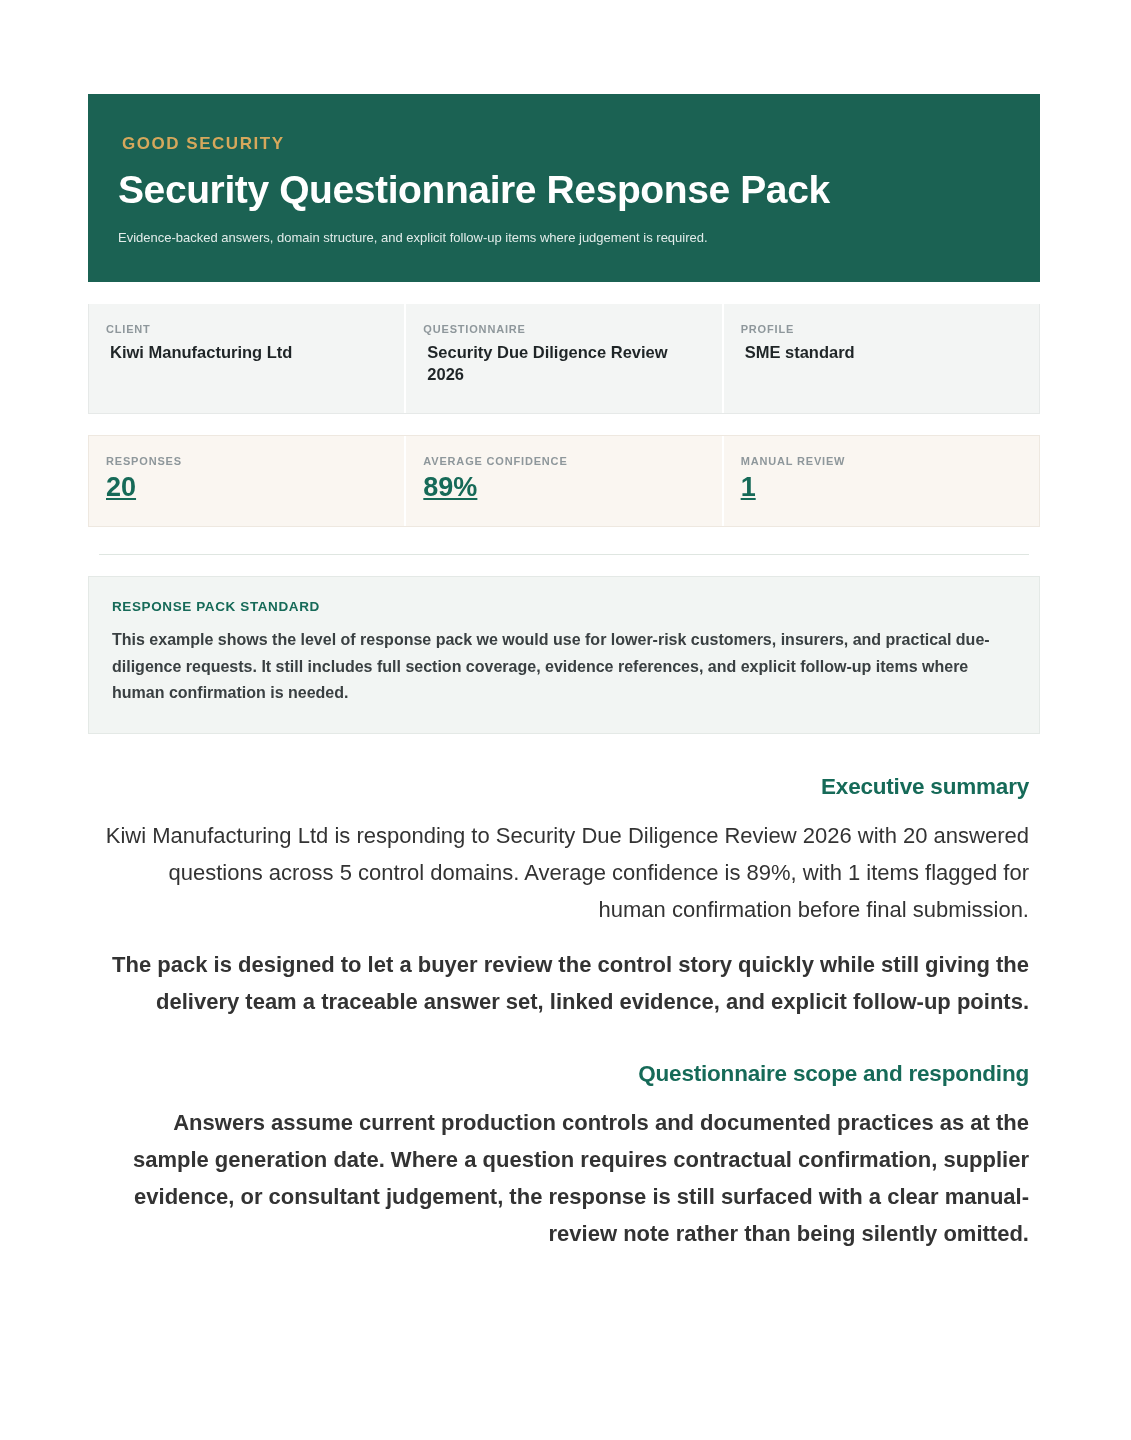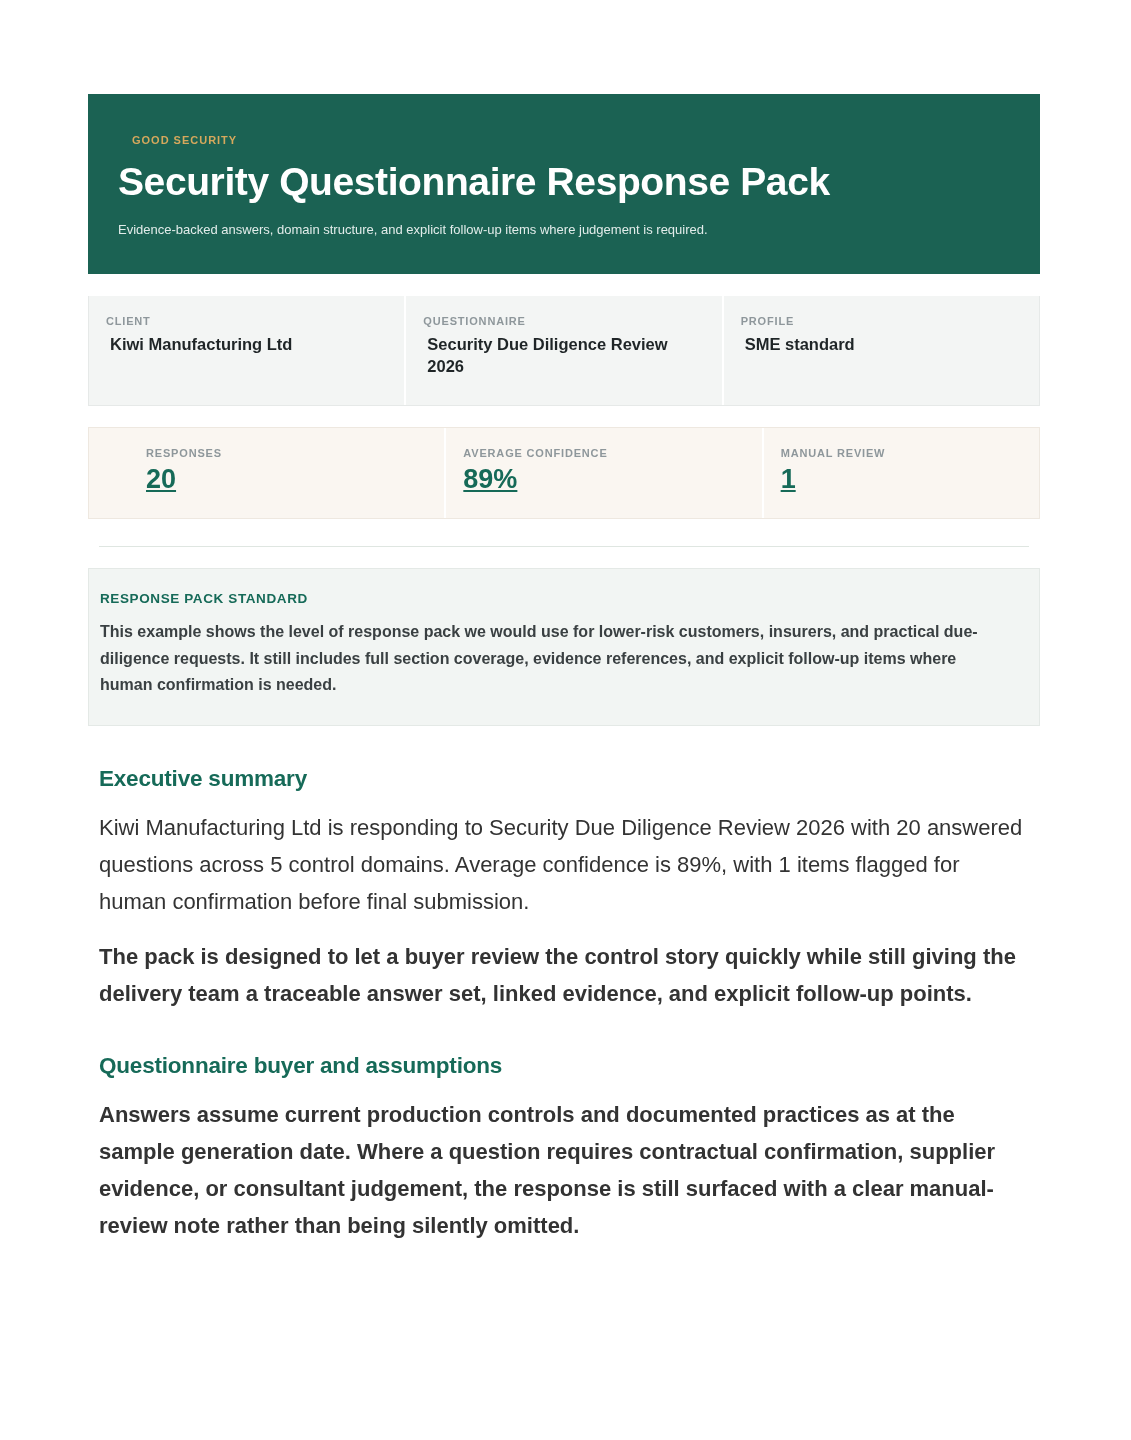--- a/index.html
+++ b/index.html
@@ -23,25 +23,25 @@
   }
 
   
   .hero {
     background: #1b6253;
     padding: 40px 30px 34px 30px;
     box-sizing: border-box;
   }
   .hero-eyebrow {
     color: #d6a85c;
-    font-size: 11px;
+    font-size: 17px;
     font-weight: bold;
     letter-spacing: 0.09em;
     text-transform: uppercase;
-    margin: 0 0 14px 14px;
+    margin: 0 0 14px 4px;
   }
   .hero-title {
     color: #ffffff;
     font-size: 39px;
     font-weight: bold;
     line-height: 1.12;
     letter-spacing: -0.4px;
     margin: 0 0 16px 0;
   }
   .hero-subtitle {
@@ -90,21 +90,20 @@
     background: #faf6f1;
     border: 1px solid #eee8e0;
     margin-top: 21px;
   }
   .stat-cell {
     flex: 1 1 0;
     padding: 19px 16px 22px 17px;
     box-sizing: border-box;
     border-left: 2px solid #ffffff;
     min-height: 86px;
-    margin-left: 40px;
   }
   .stat-cell:first-child { border-left: none; }
   .stat-label {
     color: #8e979b;
     font-size: 11px;
     font-weight: bold;
     letter-spacing: 0.075em;
     text-transform: uppercase;
     margin: 0 0 4px 0;
   }
@@ -121,42 +120,42 @@
   .rule {
     height: 1px;
     background: #dfe6e1;
     margin: 27px 11px 0 11px;
   }
 
   
   .callout {
     background: #f2f5f3;
     border: 1px solid #e4e9e6;
-    padding: 22px 26px 26px 11px;
+    padding: 22px 26px 26px 23px;
     box-sizing: border-box;
     margin-top: 21px;
   }
   .callout-title {
     color: #166a58;
     font-size: 13.5px;
     font-weight: bold;
     letter-spacing: 0.045em;
     text-transform: uppercase;
     margin: 0 0 13px 0;
   }
   .callout-body {
     color: #3a4042;
     font-size: 16px;
     line-height: 1.68;
     margin: 0;
     font-weight: bold;
   }
 
   
-  .content { padding: 0 11px; }
+  .content { padding: 0 11px; text-align: right; }
   .section { margin-top: 40px; }
   .section-heading {
     color: #166a58;
     font-size: 22.5px;
     font-weight: bold;
     letter-spacing: -0.2px;
     margin: 0 0 18px 0;
   }
   .section p {
     color: #333333;
@@ -216,18 +215,18 @@
 
   <div class="content">
 
     <section class="section">
       <h2 class="section-heading">Executive summary</h2>
       <p>Kiwi Manufacturing Ltd is responding to Security Due Diligence Review 2026 with 20 answered questions across 5 control domains. Average confidence is 89%, with 1 items flagged for human confirmation before final submission.</p>
       <p>The pack is designed to let a buyer review the control story quickly while still giving the delivery team a traceable answer set, linked evidence, and explicit follow-up points.</p>
     </section>
 
     <section class="section">
-      <h2 class="section-heading">Questionnaire buyer and assumptions</h2>
+      <h2 class="section-heading">Questionnaire scope and responding</h2>
       <p>Answers assume current production controls and documented practices as at the sample generation date. Where a question requires contractual confirmation, supplier evidence, or consultant judgement, the response is still surfaced with a clear manual-review note rather than being silently omitted.</p>
     </section>
 
   </div>
 </div>
 
 </body></html>

